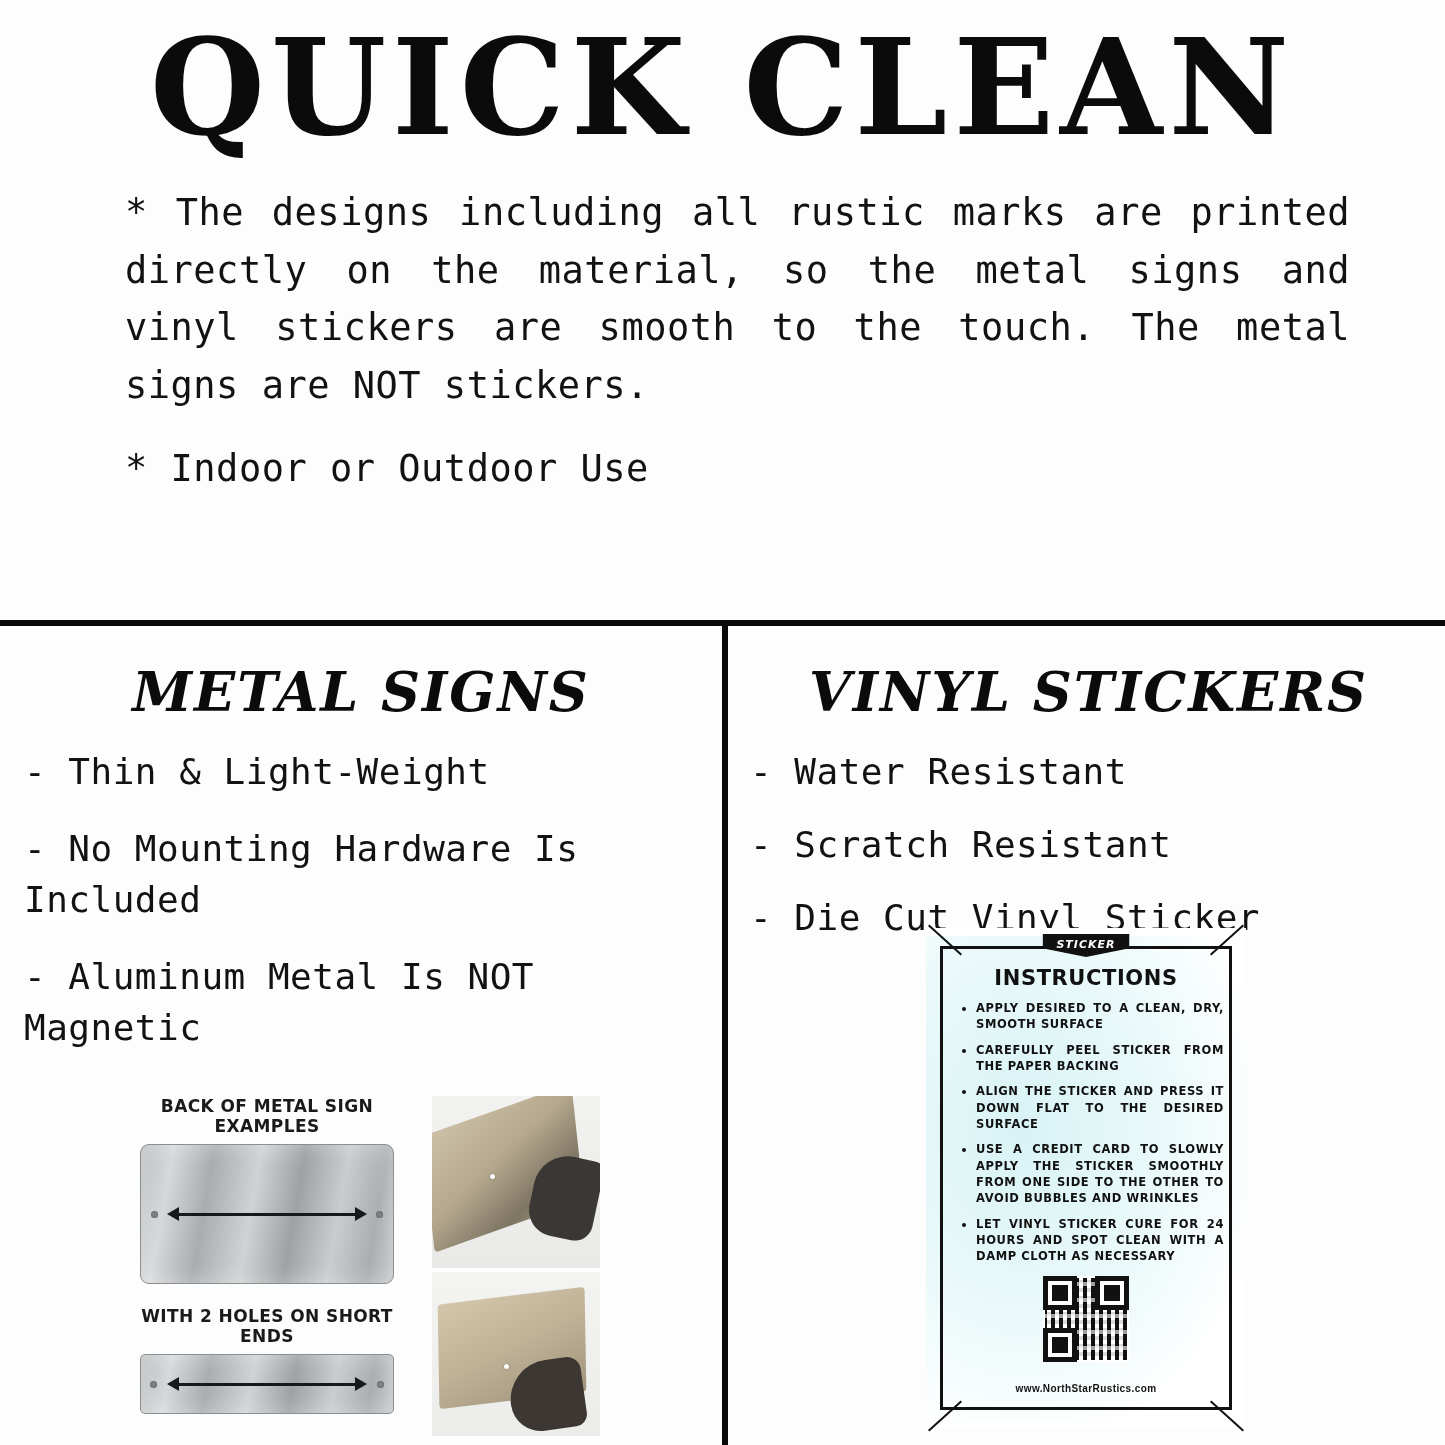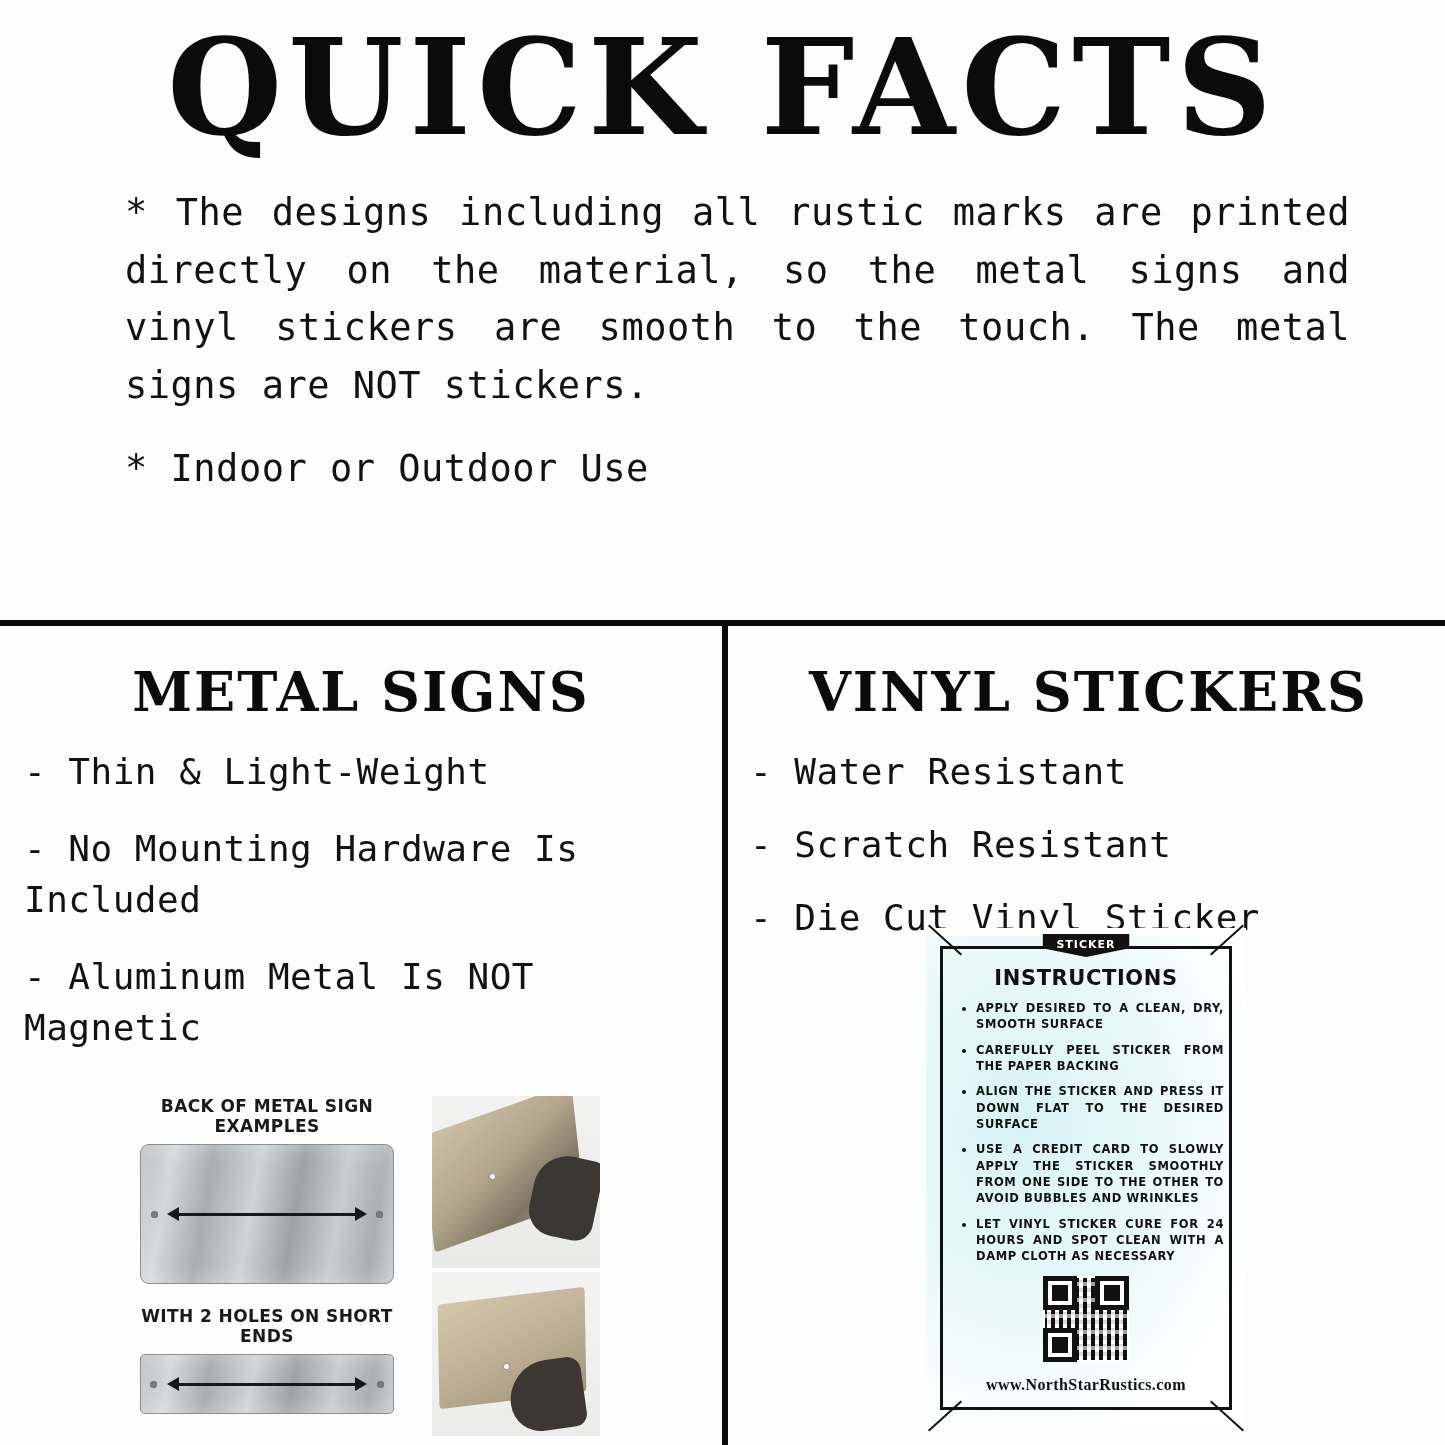--- a/index.html
+++ b/index.html
@@ -81,20 +81,21 @@
   .col-right { left: 728px; width: 717px; padding: 28px 18px 0 22px; }
 
   .col-title {
     font-family: "DejaVu Serif", serif;
     font-weight: bold;
     font-size: 54px;
     letter-spacing: 2px;
     text-align: center;
     margin: 6px 0 22px 0;
     color: #0b0b0b;
+    font-style: italic;
   }
   .bullet {
     font-size: 36px;
     line-height: 1.42;
     letter-spacing: 0.5px;
     margin: 0 0 26px 0;
     color: #121212;
   }
   .col-right .bullet { margin-bottom: 22px; }
 
@@ -246,20 +247,21 @@
     transform: translateX(-50%);
     top: 6px;
     background: #111111;
     color: #ffffff;
     font-family: "DejaVu Sans", sans-serif;
     font-weight: bold;
     font-size: 11px;
     letter-spacing: 1px;
     padding: 4px 14px 6px 14px;
     clip-path: polygon(0 0,100% 0,100% 62%,50% 100%,0 62%);
+    font-style: italic;
   }
   .card-title {
     position: absolute;
     left: 0; right: 0; top: 38px;
     text-align: center;
     font-family: "DejaVu Sans", sans-serif;
     font-weight: bold;
     font-size: 21px;
     letter-spacing: 0.6px;
     color: #111111;
@@ -310,34 +312,34 @@
   .qr-eye i {
     position: absolute;
     inset: 4px;
     background: #111;
     display: block;
   }
   .card-url {
     position: absolute;
     left: 0; right: 0; bottom: 34px;
     text-align: center;
-    font-family: Liberation Serif, serif;
-    font-weight: bold;
-    font-size: 16px;
+    font-family: Liberation Sans, sans-serif;
+    font-weight: bold;
+    font-size: 10px;
     letter-spacing: 0.4px;
     color: #111111;
   }
 </style>
 </head>
 <body>
 
 <div id="page">
 
   <div class="top-section">
-    <div class="headline">QUICK FACTS</div>
+    <div class="headline">QUICK CLEAN</div>
     <div class="facts">
       <div class="fact-main">* The designs including all rustic marks are printed directly on the material, so the metal signs and vinyl stickers are smooth to the touch. The metal signs are NOT stickers.</div>
       <div class="fact-line">* Indoor or Outdoor Use</div>
     </div>
   </div>
 
   <div class="hr-main"></div>
   <div class="v-divider"></div>
 
   <div class="col col-left">

